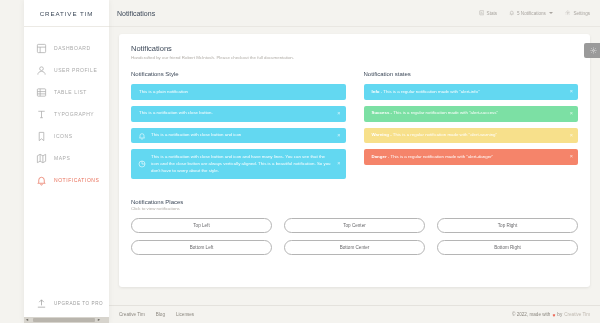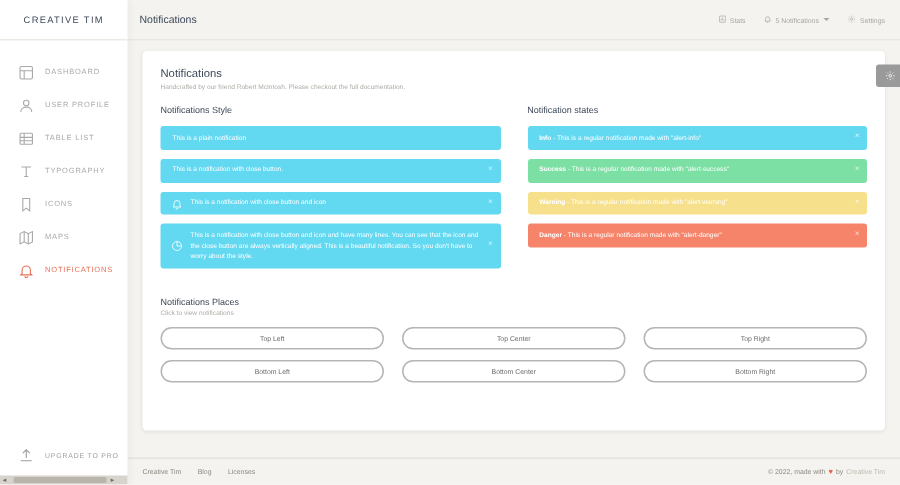--- a/index.html
+++ b/index.html
@@ -3,21 +3,21 @@
 <meta charset="utf-8">
 <style>
   * { box-sizing: border-box; margin: 0; padding: 0; }
   html, body {
     width: 600px; height: 323px;
     overflow: hidden;
     background: #f4f3ef;
     font-family: "Liberation Sans", sans-serif;
     -webkit-font-smoothing: antialiased;
   }
-  .app { position: relative; width: 600px; height: 298px; display: flex; }
+  .app { position: relative; width: 600px; height: 298px; display: flex; padding-left: 24px; }
 
   
   .sidebar {
     width: 85px; height: 323px;
     background: #ffffff;
     position: relative;
     flex: 0 0 85px;
     display: flex; flex-direction: column;
     box-shadow: 0 0 6px rgba(0,0,0,.06);
     z-index: 5;

